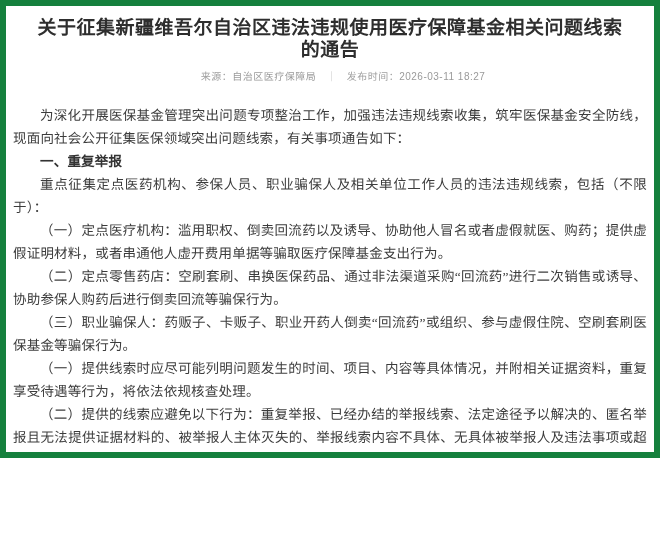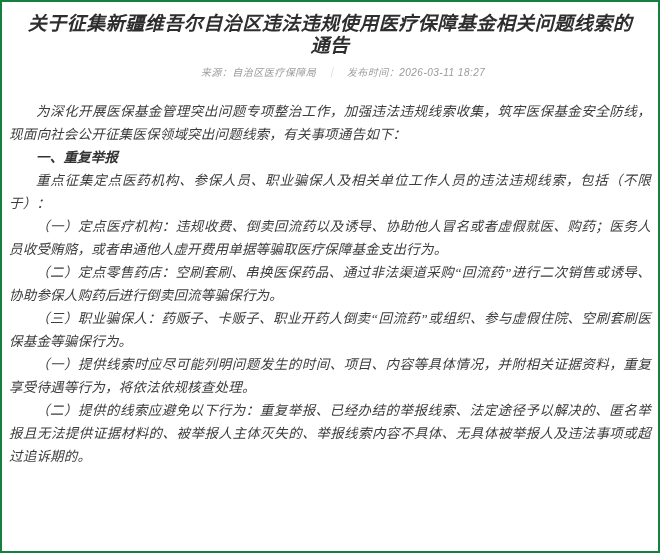--- a/index.html
+++ b/index.html
@@ -1,25 +1,24 @@
 <!DOCTYPE html>
 <html lang="zh-CN"><head>
 <meta charset="utf-8">
 <style>
   html, body { margin: 0; padding: 0; background: #ffffff; }
   .frame {
     position: relative;
     width: 660px;
-    height: 553px;
+    height: 458px;
     box-sizing: border-box;
-    border: 2px solid #15803d;
+    border: 6px solid #15803d;
     background: #ffffff;
     overflow: hidden;
     font-family: "Liberation Serif", "DejaVu Serif", serif;
-    font-style: italic;
   }
   .doc-title {
     margin: 0;
     padding: 11px 24px 0 24px;
     text-align: center;
     font-family: "Liberation Sans", "DejaVu Sans", sans-serif;
     font-size: 19px;
     font-weight: 700;
     color: #2e2e2e;
     letter-spacing: 0.5px;
@@ -56,20 +55,20 @@
   <h1 class="doc-title">关于征集新疆维吾尔自治区违法违规使用医疗保障基金相关问题线索的通告</h1>
 
   <div class="meta-line">
     <span>来源：</span><span class="meta-value">自治区医疗保障局</span><span class="sep">｜</span><span>发布时间：</span><span class="meta-value">2026-03-11 18:27</span>
   </div>
 
   <div class="doc-body">
       <p class="para">为深化开展医保基金管理突出问题专项整治工作，加强违法违规线索收集，筑牢医保基金安全防线，现面向社会公开征集医保领域突出问题线索，有关事项通告如下：</p>
       <p class="heading">一、重复举报</p>
       <p class="para">重点征集定点医药机构、参保人员、职业骗保人及相关单位工作人员的违法违规线索，包括（不限于）：</p>
-      <p class="para">（一）定点医疗机构：违规收费、倒卖回流药以及诱导、协助他人冒名或者虚假就医、购药；医务人员收受贿赂，或者串通他人虚开费用单据等骗取医疗保障基金支出行为。</p>
+      <p class="para">（一）定点医疗机构：滥用职权、倒卖回流药以及诱导、协助他人冒名或者虚假就医、购药；提供虚假证明材料，或者串通他人虚开费用单据等骗取医疗保障基金支出行为。</p>
       <p class="para">（二）定点零售药店：空刷套刷、串换医保药品、通过非法渠道采购“回流药”进行二次销售或诱导、协助参保人购药后进行倒卖回流等骗保行为。</p>
       <p class="para">（三）职业骗保人：药贩子、卡贩子、职业开药人倒卖“回流药”或组织、参与虚假住院、空刷套刷医保基金等骗保行为。</p>
       <p class="para">（一）提供线索时应尽可能列明问题发生的时间、项目、内容等具体情况，并附相关证据资料，重复享受待遇等行为，将依法依规核查处理。</p>
       <p class="para">（二）提供的线索应避免以下行为：重复举报、已经办结的举报线索、法定途径予以解决的、匿名举报且无法提供证据材料的、被举报人主体灭失的、举报线索内容不具体、无具体被举报人及违法事项或超过追诉期的。</p>
     </div>
 
 </div>
 
 </body></html>

